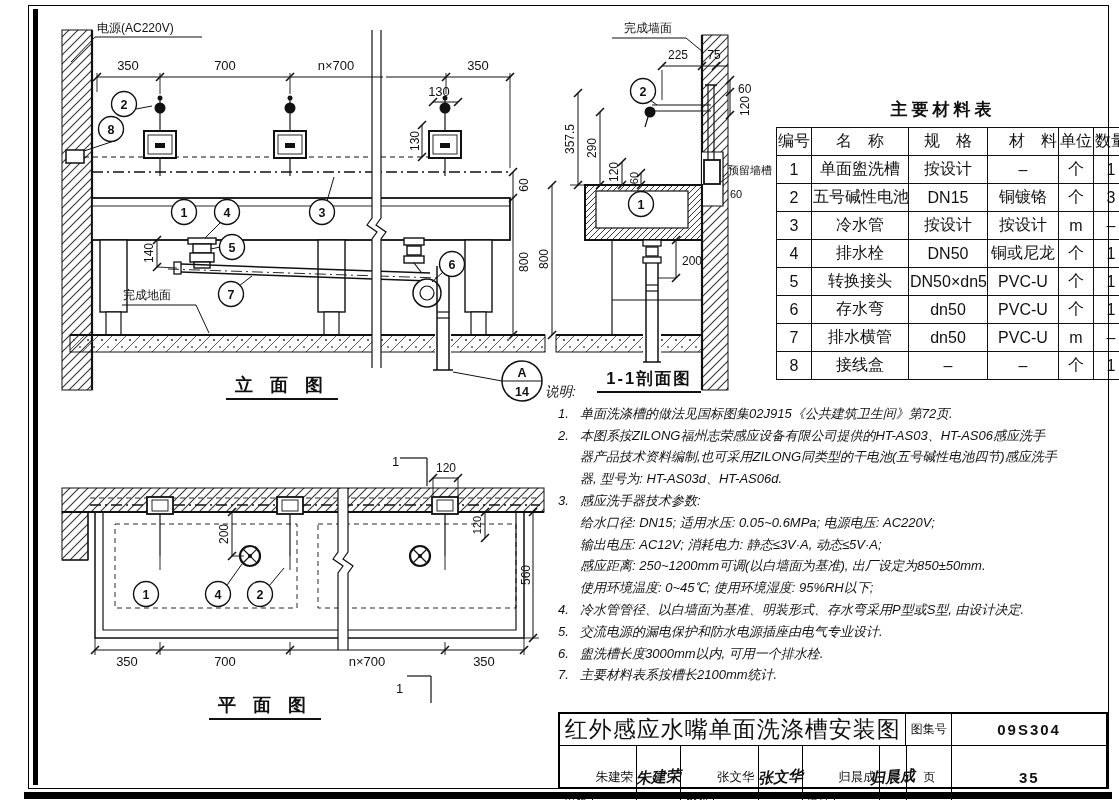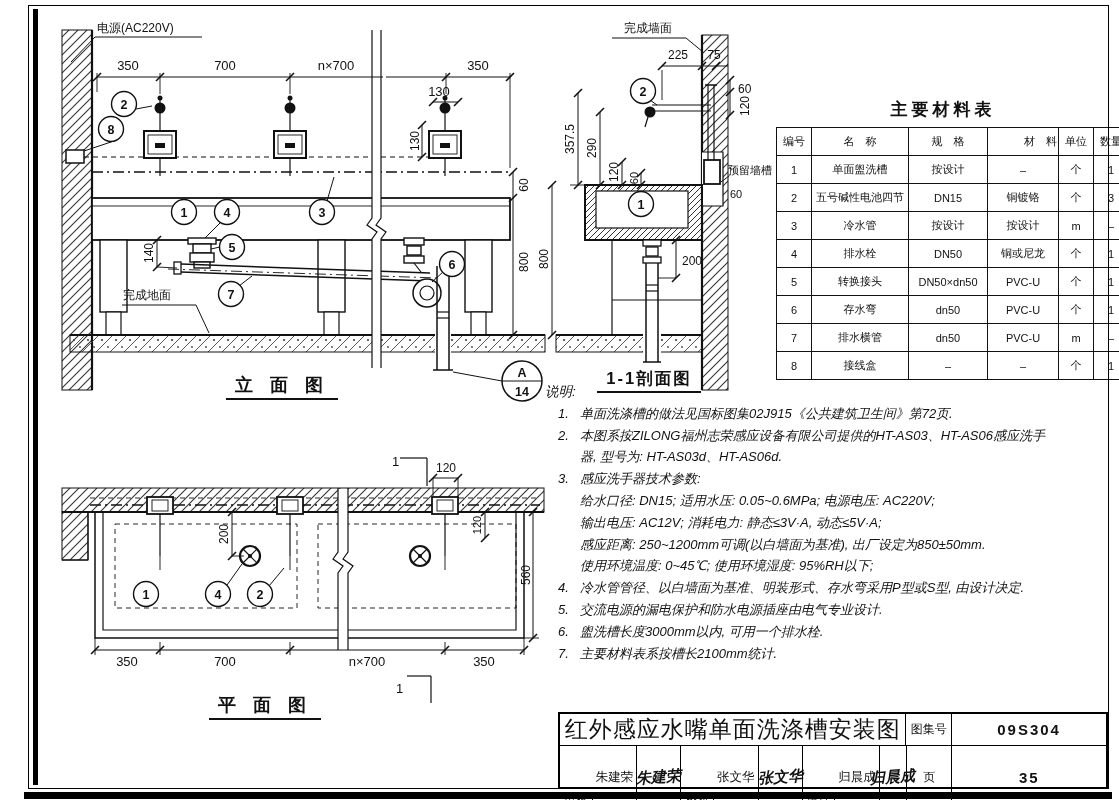--- a/index.html
+++ b/index.html
@@ -27,21 +27,21 @@
   .lbl{font-size:12px;}
   .lbls{font-size:11px;}
   .ctext{font-size:12.5px;font-weight:bold;}
   .vtitle{font-size:18px;font-weight:bold;letter-spacing:6px;}
   .vtitle2{font-size:16.5px;font-weight:bold;letter-spacing:2px;}
   
   .mat{left:776px;top:58px;width:334px;margin-top:40px;}
   .mat-title{text-align:center;font-size:17px;font-weight:bold;letter-spacing:4px;margin-bottom:6px;}
   table.mt{border-collapse:collapse;width:334px;table-layout:fixed;}
   table.mt th,table.mt td{border:1.4px solid #111;height:27px;text-align:center;
-     font-size:11px;padding:0 1px;overflow:hidden;white-space:nowrap;font-weight:normal;}
+     font-size:16px;padding:0 1px;overflow:hidden;white-space:nowrap;font-weight:normal;}
   table.mt .c0{width:32px;} table.mt .c1{width:94px;} table.mt .c2{width:76px;}
   table.mt .c3{width:68px;text-align:right;} table.mt .c4{width:32px;} table.mt .c5{width:32px;}
   td.small{font-size:11px;}
   
   .notes{left:545px;top:381px;width:566px;font-size:13px;line-height:21.8px;font-style:italic;}
   .note-heading{font-size:13.5px;}
   .note-line{display:flex;padding-left:13px;}
   .note-num{width:22px;flex:none;}
   .note-text{flex:1;white-space:nowrap;}
   
@@ -579,20 +579,24 @@
     <div class="note-line">
         <span class="note-num">1.</span>
         <span class="note-text">单面洗涤槽的做法见国标图集02J915《公共建筑卫生间》第72页.</span>
       </div>
     <div class="note-line">
         <span class="note-num">2.</span>
         <span class="note-text">本图系按ZILONG福州志荣感应设备有限公司提供的HT-AS03、HT-AS06感应洗手</span>
       </div>
     <div class="note-line">
         <span class="note-num"></span>
+        <span class="note-text">器产品技术资料编制,也可采用ZILONG同类型的干电池(五号碱性电池四节)感应洗手</span>
+      </div>
+    <div class="note-line">
+        <span class="note-num"></span>
         <span class="note-text">器, 型号为: HT-AS03d、HT-AS06d.</span>
       </div>
     <div class="note-line">
         <span class="note-num">3.</span>
         <span class="note-text">感应洗手器技术参数:</span>
       </div>
     <div class="note-line">
         <span class="note-num"></span>
         <span class="note-text">给水口径: DN15; 适用水压: 0.05~0.6MPa; 电源电压: AC220V;</span>
       </div>

